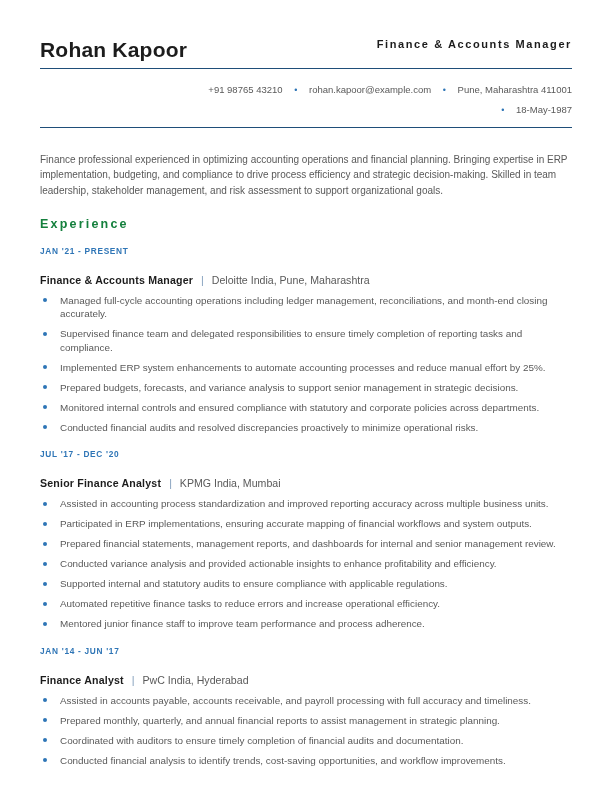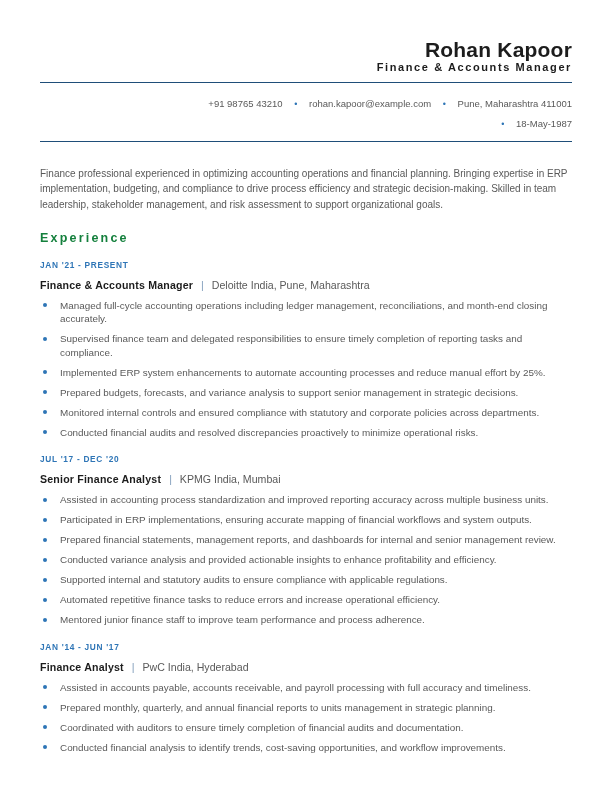--- a/index.html
+++ b/index.html
@@ -17,22 +17,20 @@
     padding: 38px 40px 30px 40px;
     overflow: hidden;
     font-family: "Liberation Sans", "DejaVu Sans", sans-serif;
     color: #595959;
   }
 
   
   .header-row {
     display: flex;
     justify-content: space-between;
-    align-items: flex-end;
-    flex-direction: column;
   }
   .person-name {
     margin: 0;
     font-size: 21px;
     font-weight: 700;
     color: #1c1c1c;
     letter-spacing: 0.2px;
     line-height: 1.1;
   }
   .person-role {
@@ -86,21 +84,21 @@
   }
   .job { margin-top: 15px; }
   .job-dates {
     font-size: 8.3px;
     font-weight: 700;
     color: #2e75b6;
     letter-spacing: 0.7px;
     margin-top: 8px;
   }
   .job-title-line {
-    margin-top: 9px;
+    margin-top: 18px;
     font-size: 10.6px;
     color: #595959;
   }
   .job-title {
     font-weight: 700;
     color: #1c1c1c;
     letter-spacing: 0.2px;
   }
   .job-separator {
     color: #7f9cba;
@@ -198,20 +196,20 @@
 
     <div class="job">
       <div class="job-dates">JAN '14 - JUN '17</div>
       <div class="job-title-line">
         <span class="job-title">Finance Analyst</span>
         <span class="job-separator">|</span>
         <span class="job-company">PwC India,  Hyderabad</span>
       </div>
       <ul class="job-bullets">
           <li><span class="bullet-dot"></span><span>Assisted in accounts payable, accounts receivable, and payroll processing with full accuracy and timeliness.</span></li>
-          <li><span class="bullet-dot"></span><span>Prepared monthly, quarterly, and annual financial reports to units management in strategic planning.</span></li>
+          <li><span class="bullet-dot"></span><span>Prepared monthly, quarterly, and annual financial reports to assist management in strategic planning.</span></li>
           <li><span class="bullet-dot"></span><span>Coordinated with auditors to ensure timely completion of financial audits and documentation.</span></li>
           <li><span class="bullet-dot"></span><span>Conducted financial analysis to identify trends, cost-saving opportunities, and workflow improvements.</span></li>
         </ul>
     </div>
   </div>
 
 </div>
 
 </body></html>

